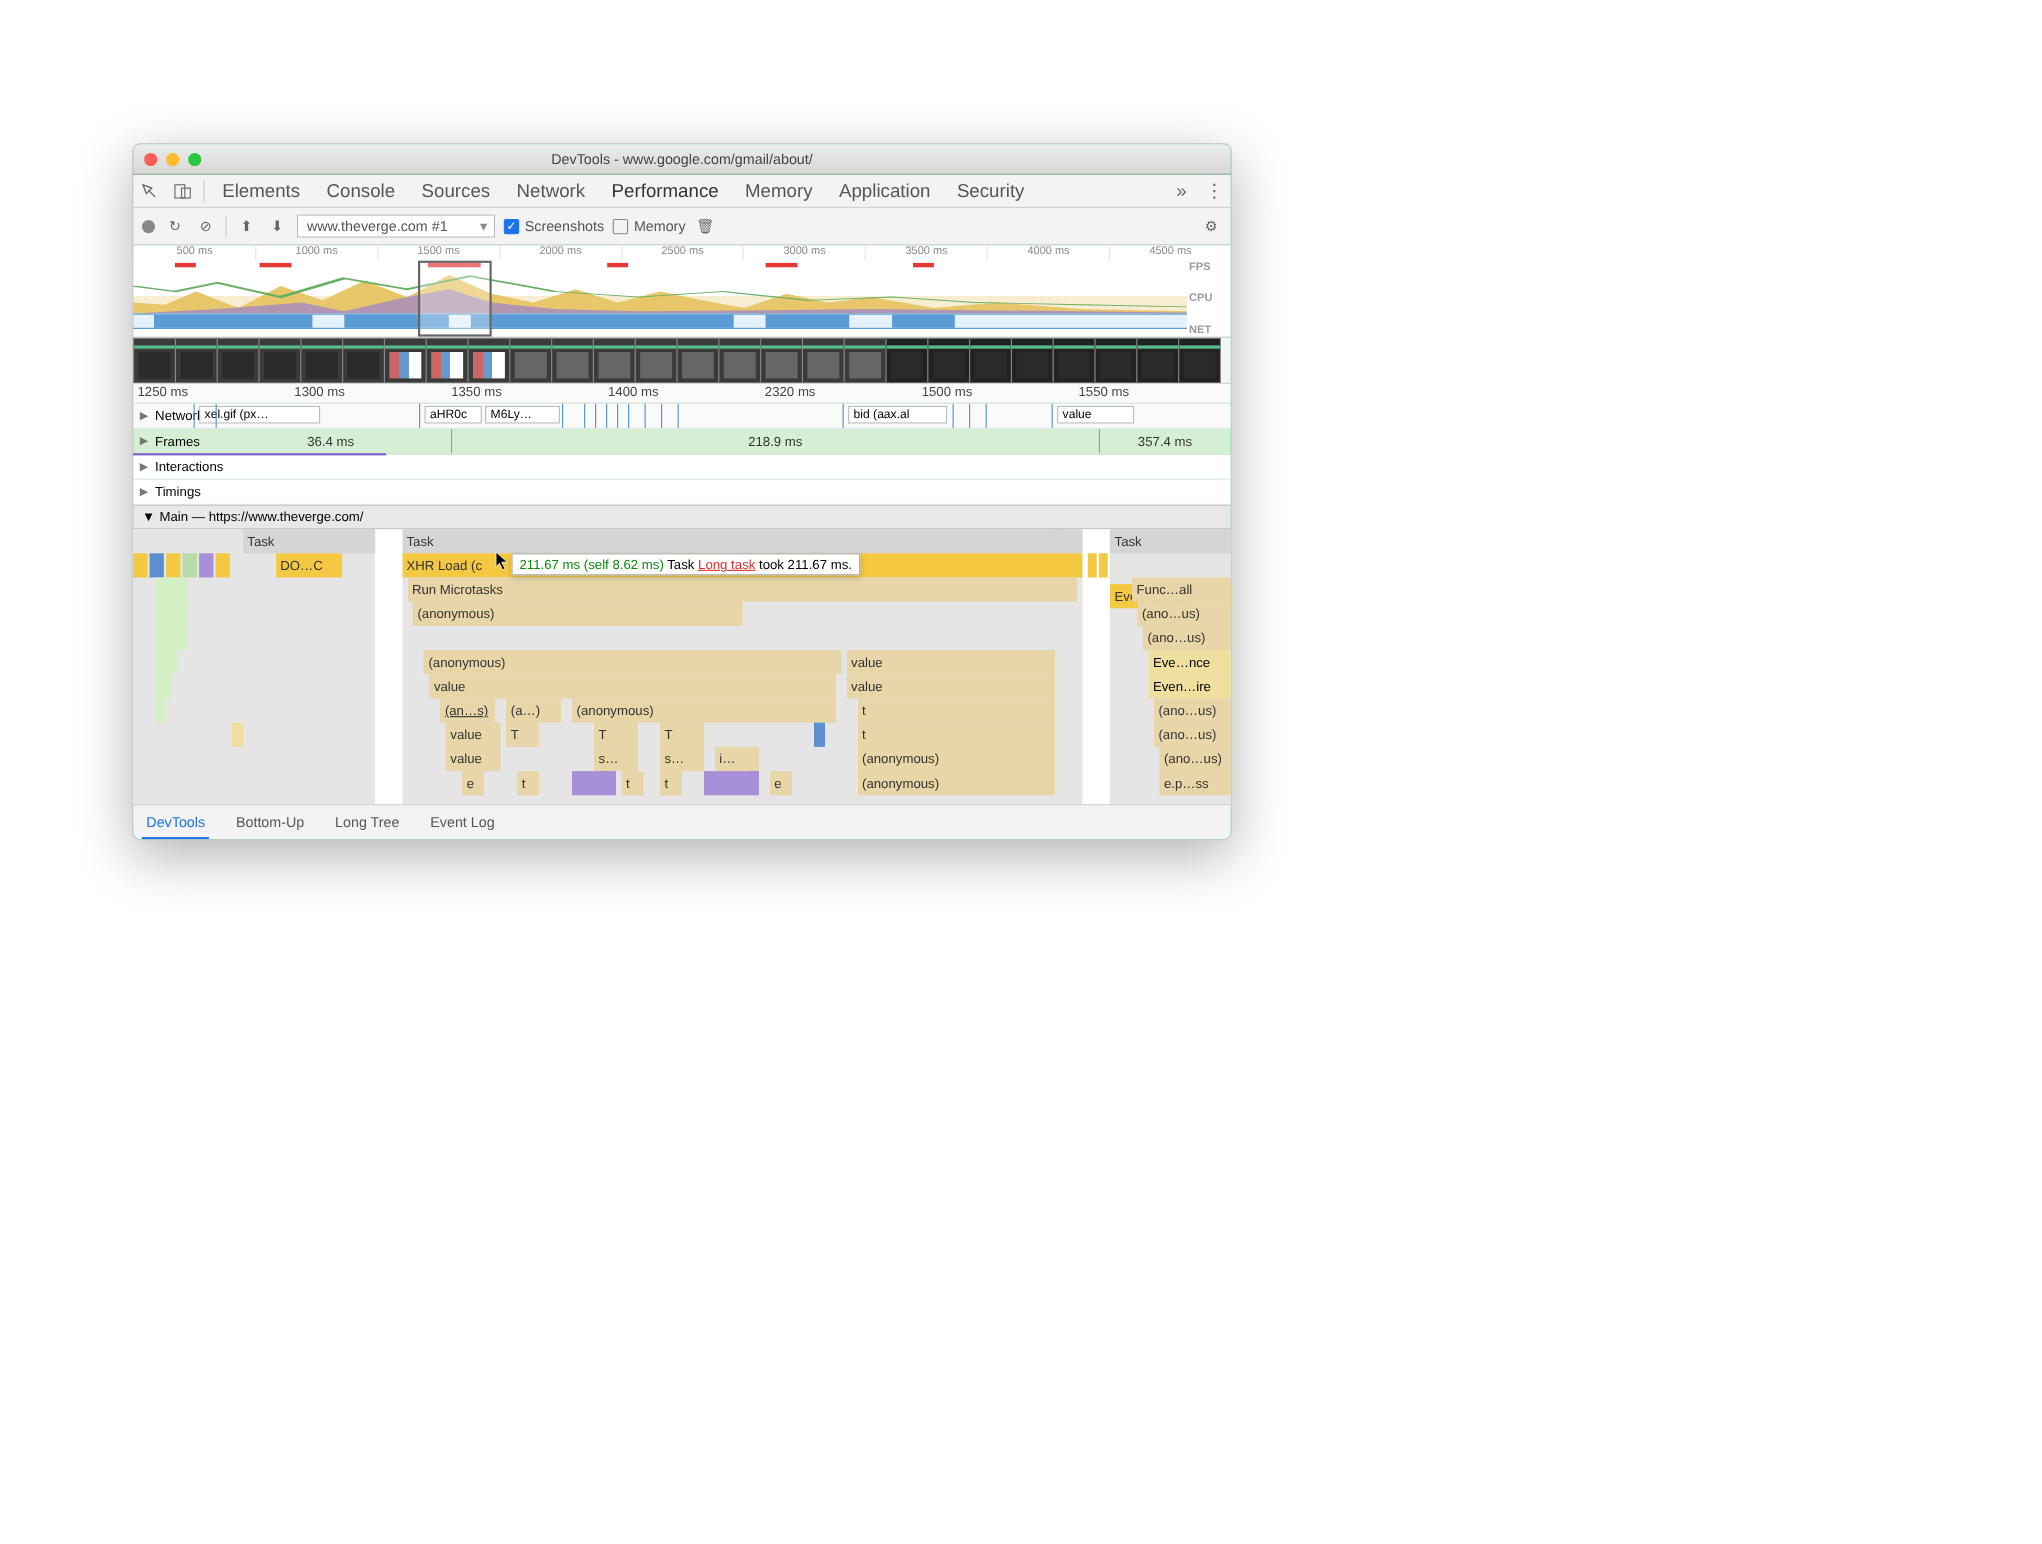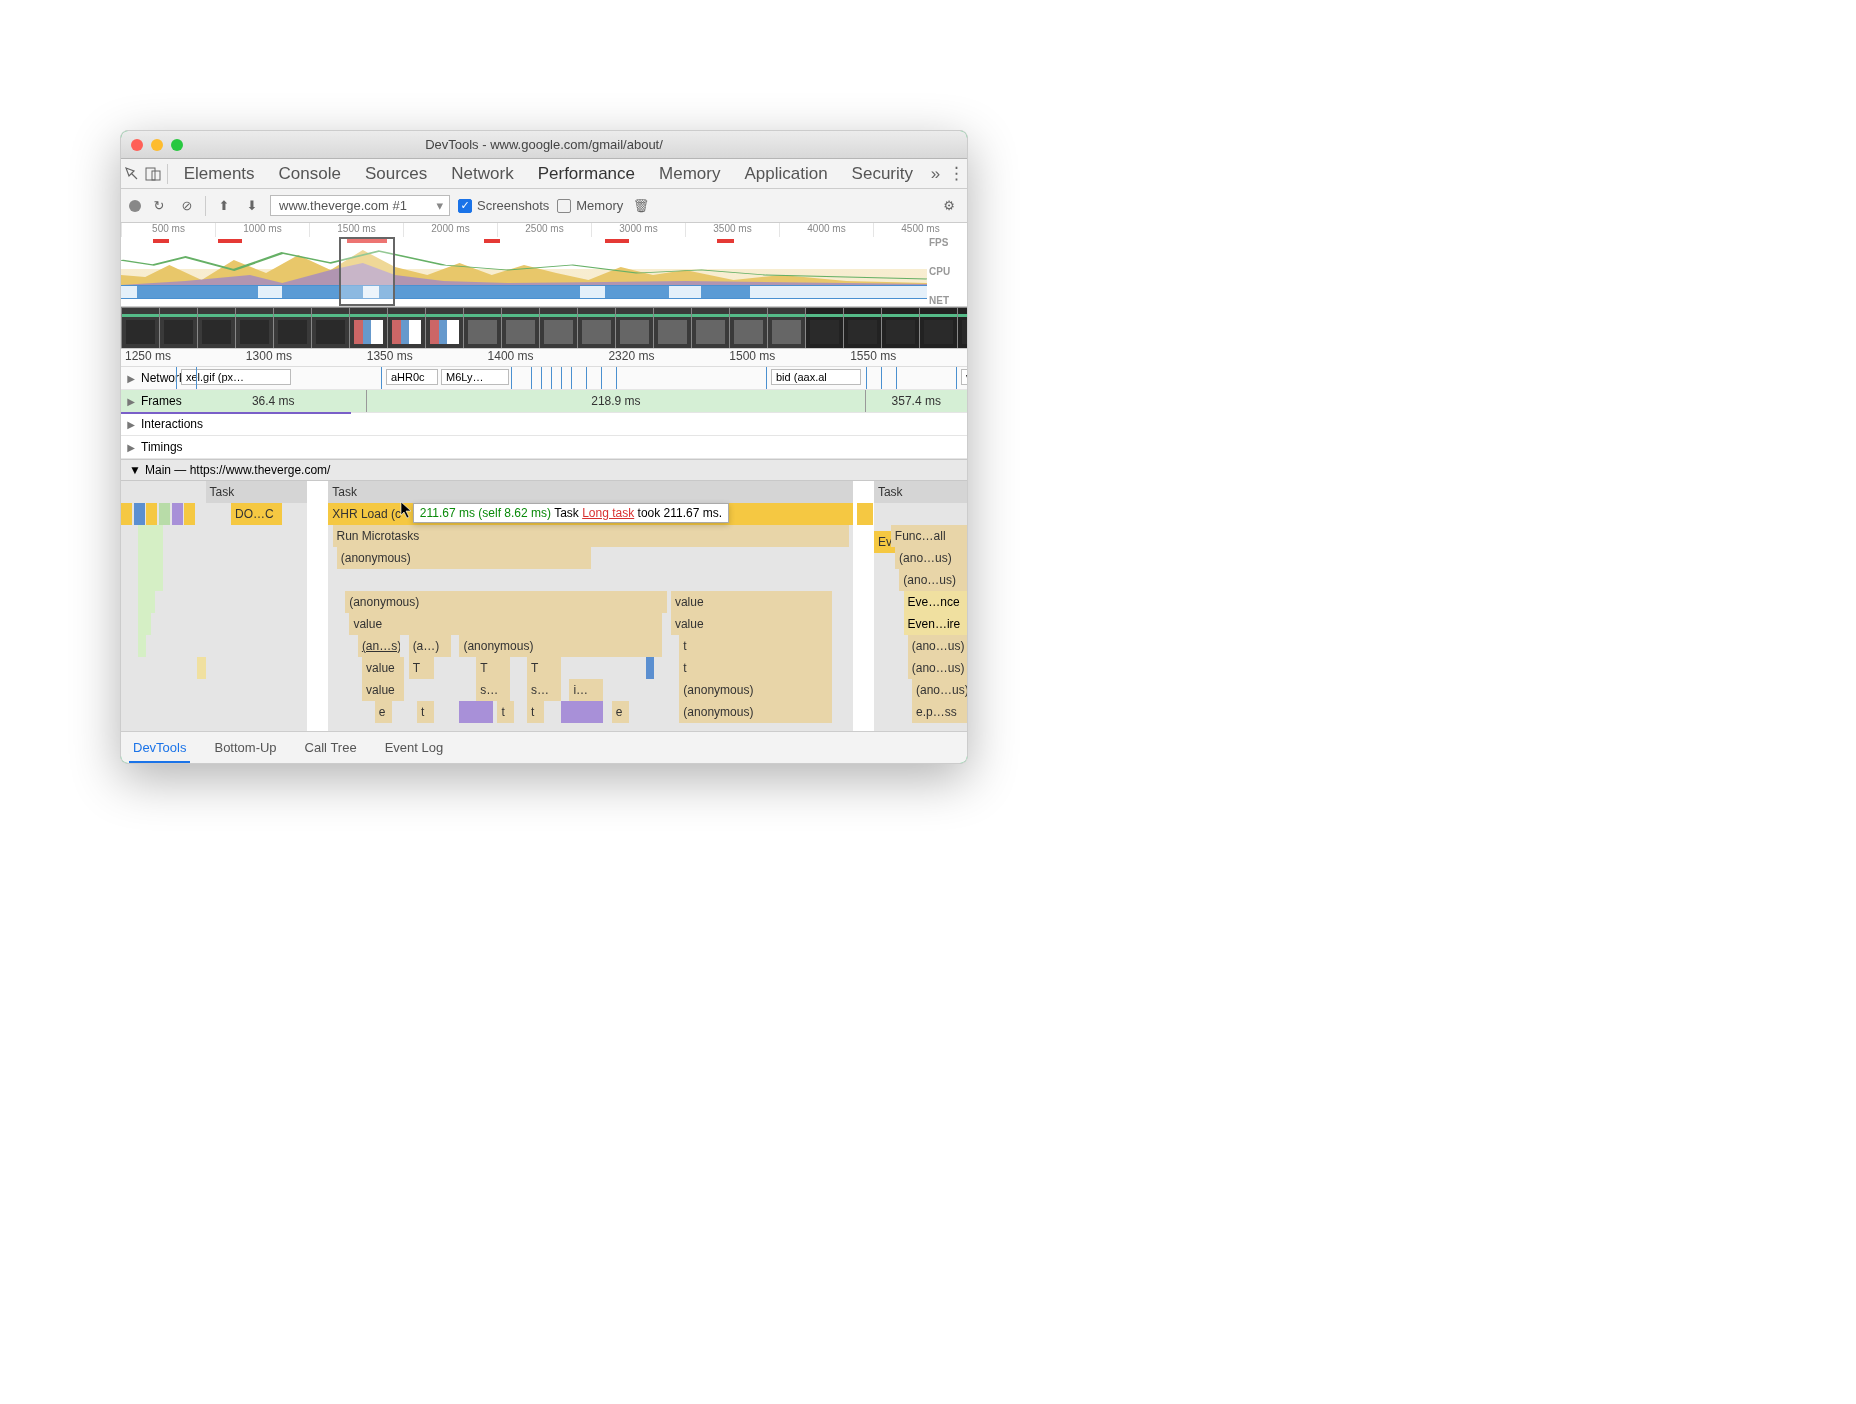--- a/index.html
+++ b/index.html
@@ -1,17 +1,17 @@
 <!DOCTYPE html>
 <html><head>
 <meta charset="utf-8">
 <style>
 *{box-sizing:border-box;margin:0;padding:0;font-family:-apple-system,BlinkMacSystemFont,"Segoe UI",sans-serif}
 body{background:#fff;width:1856px;height:1404px;position:relative}
-.window{position:absolute;left:120px;top:130px;width:848px;background:#22c55e;border-radius:8px;box-shadow:0 15px 50px rgba(0,0,0,.3);overflow:hidden;border:1px solid #ccc}
+.window{position:absolute;left:120px;top:130px;width:1000px;background:#22c55e;border-radius:8px;box-shadow:0 15px 50px rgba(0,0,0,.3);overflow:hidden;border:1px solid #ccc}
 .titlebar{height:28px;background:linear-gradient(#ececec,#d8d8d8);border-bottom:1px solid #b5b5b5;display:flex;align-items:center;padding:0 10px;position:relative}
 .traffic{display:flex;gap:8px}
 .traffic span{width:12px;height:12px;border-radius:50%}
 .tr-r{background:#ff5f57}.tr-y{background:#febc2e}.tr-g{background:#28c840}
 .title{position:absolute;left:0;right:0;text-align:center;font-size:13px;color:#444}
 .tabs{display:flex;align-items:center;height:30px;border-bottom:1px solid #ccc;background:#f3f3f3;font-size:17px;color:#555}
 .tabs .icon{width:30px;display:flex;justify-content:center;color:#666}
 .tab{padding:0 12px;height:30px;display:flex;align-items:center;cursor:pointer}
 .tab.active{color:#333;font-weight:500}
 .tabs .more{margin-left:auto}
@@ -380,16 +380,16 @@
           <div class="task c-tan" style="left: 58%; width: 2%;">e</div>
           <div class="task c-tan" style="left: 66%; width: 18%;">(anonymous)</div>
           <div class="task c-tan" style="left: 93.5%; width: 6.5%;">e.p…ss</div>
         </div>
       </div>
   </div>
 
   <div class="bottom-tabs">
     <div class="bt active">DevTools</div>
     <div class="bt">Bottom-Up</div>
-    <div class="bt">Call Tree</div>
+    <div class="bt">Long Tree</div>
     <div class="bt">Event Log</div>
   </div>
 </div>
 
 </body></html>

